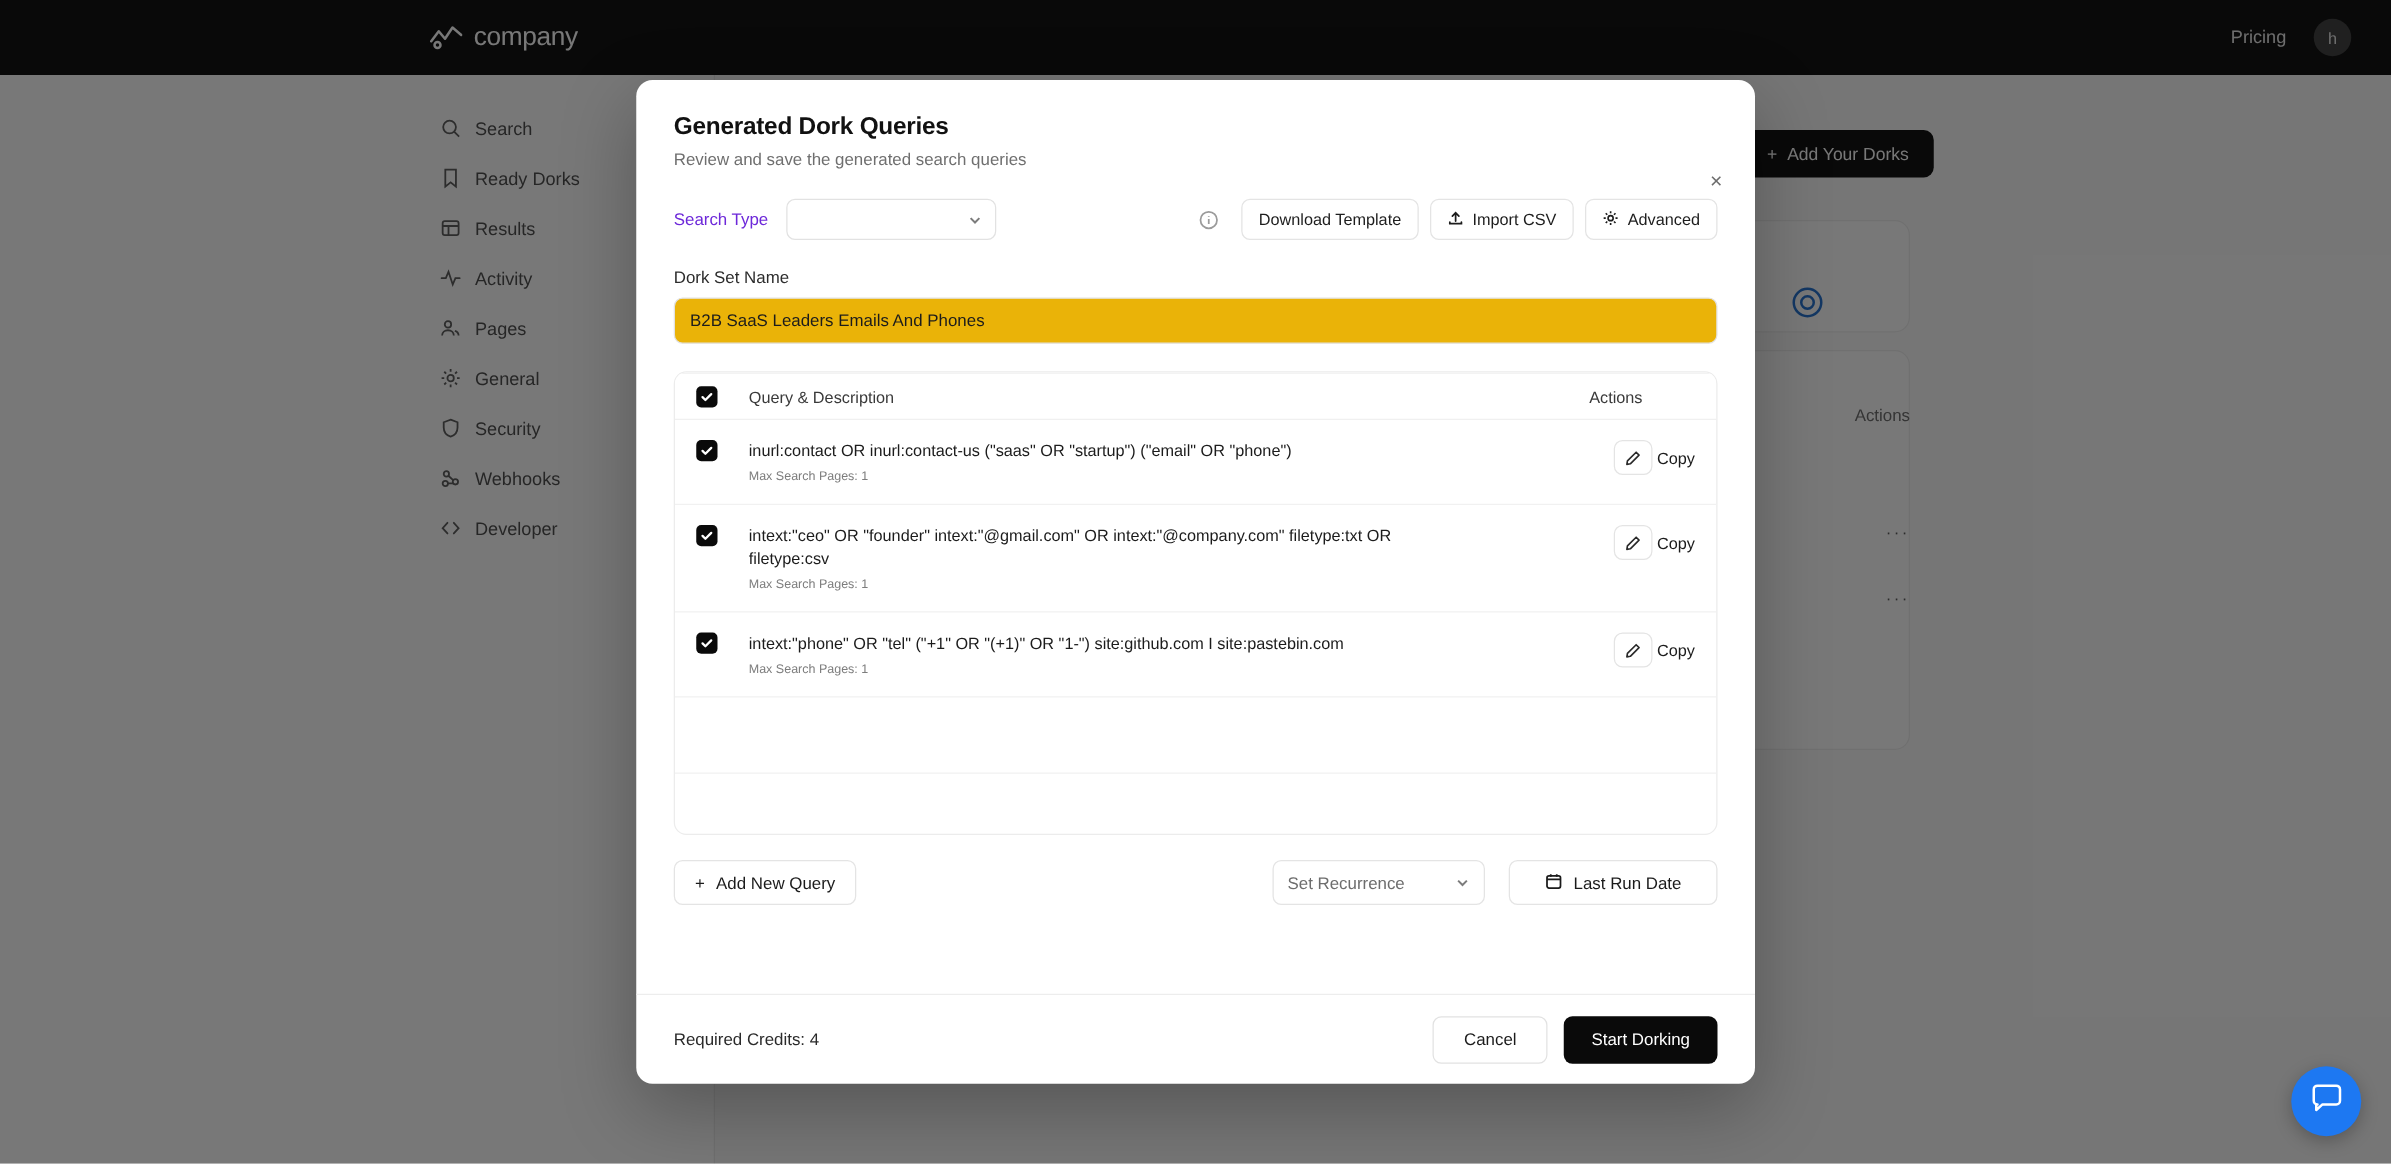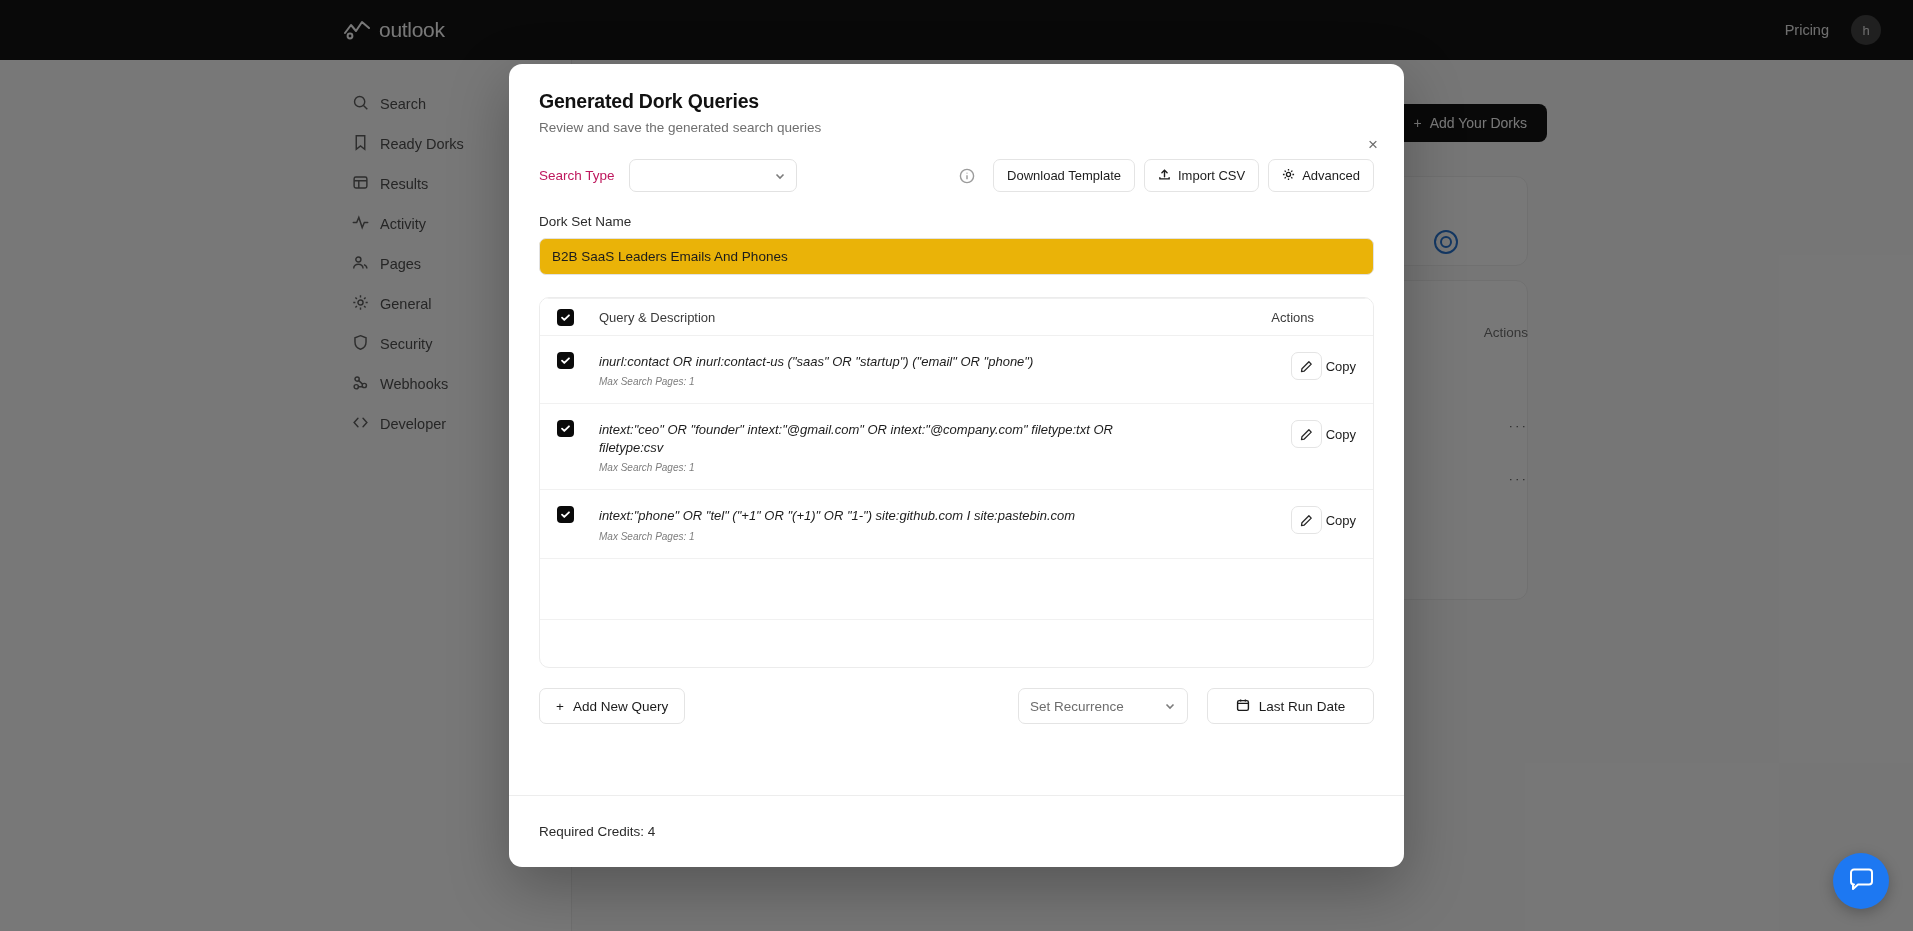--- a/index.html
+++ b/index.html
@@ -70,21 +70,21 @@
     padding: 26px 30px 0 30px;
   }
   .modal-close {
     position: absolute; top: 68px; right: 18px; width: 26px; height: 26px;
     color: #6d6d6d; font-size: 17px; display: flex; align-items: center; justify-content: center;
   }
   #modal-title { font-size: 19.5px; color: #111; font-weight: 600; letter-spacing: -0.2px; }
   #modal-sub { font-size: 13.5px; color: #6f6f6f; margin-top: 7px; }
 
   .row-controls { display: flex; align-items: center; margin-top: 24px; }
-  .lbl { font-size: 13.5px; color: #be185d; }
+  .lbl { font-size: 13.5px; color: #6d28d9; }
   .select-box {
     margin-left: 14px; width: 168px; height: 33px; border: 1px solid #e2e2e2; border-radius: 7px;
     background: #fff; display: flex; align-items: center; justify-content: space-between;
     padding: 0 10px; font-size: 13px; color: #9a9a9a;
   }
   .chev { width: 12px; height: 12px; color: #7c7c7c; }
   .info-ico { margin-left: auto; margin-right: 18px; width: 16px; height: 16px; color: #9b9b9b; }
   .ctrl-btns { display: flex; gap: 9px; }
   .btn-outline {
     border: 1px solid #e4e4e4; border-radius: 7px; background: #fff;
@@ -112,21 +112,21 @@
   }
   .cb {
     width: 17px; height: 17px; border-radius: 4px; background: #0a0a0a;
     display: flex; align-items: center; justify-content: center; flex: none;
   }
   .cb svg { width: 11px; height: 11px; color: #fff; }
   .col-q { margin-left: 25px; font-size: 13px; color: #3a3a3a; }
   .col-a { margin-left: auto; margin-right: 42px; font-size: 13px; color: #3a3a3a; }
 
   .q-row { display: flex; align-items: flex-start; padding: 16px 17px; border-bottom: 1px solid #f1f1f1; }
-  .q-text { margin-left: 25px; max-width: 565px; font-style: italic; }
+  .q-text { margin-left: 25px; max-width: 565px; }
   .q-main { font-size: 13px; color: #1c1c1c; line-height: 1.32; }
   .q-sub { font-size: 10px; color: #7d7d7d; margin-top: 6px; }
   .q-actions { margin-left: auto; display: flex; align-items: center; gap: 4px; }
   .icon-btn {
     width: 31px; height: 28px; border: 1px solid #e4e4e4; border-radius: 7px; background: #fff;
     display: flex; align-items: center; justify-content: center; color: #2a2a2a;
   }
   .icon-btn svg { width: 13px; height: 13px; }
   .copy-txt { font-size: 13px; color: #1c1c1c; }
 
@@ -173,21 +173,21 @@
 <div id="app-bg">
 
   <div id="topbar">
     <div class="brand">
       <span class="brand-logo">
         <svg viewBox="0 0 26 22" fill="none" stroke="#ffffff" stroke-width="2" stroke-linecap="round" stroke-linejoin="round">
           <path d="M1 14 L7 6 L12 12 L18 3 L25 9"></path>
           <circle cx="6" cy="17" r="2.4"></circle>
         </svg>
       </span>
-      <span class="brand-name">outlook</span>
+      <span class="brand-name">company</span>
     </div>
     <div class="top-right">
       <span class="pricing-link">Pricing</span>
       <span class="avatar">h</span>
     </div>
   </div>
 
   <div id="sidebar">
     <div class="side-item">
       <span><svg viewBox="0 0 20 20" fill="none" stroke="#5a5a5a" stroke-width="1.7">
@@ -441,20 +441,24 @@
             <rect x="1.6" y="2.6" width="10.8" height="9.8" rx="1.6"></rect>
             <path d="M1.6 5.4h10.8M4.6 1.4v2M9.4 1.4v2"></path>
           </svg>
       </span>
       <span>Last Run Date</span>
     </div>
   </div>
 
   <div class="modal-footer">
     <span class="credits">Required Credits: 4</span>
+    <span class="foot-btns">
+      <button class="btn-cancel">Cancel</button>
+      <button class="btn-start">Start Dorking</button>
+    </span>
   </div>
 </div>
 
 <div id="chat-bubble">
   <span>
     <svg viewBox="0 0 27 27" fill="none" stroke="currentColor" stroke-width="2" stroke-linejoin="round">
         <path d="M3 6.5a3 3 0 013-3h15a3 3 0 013 3v9a3 3 0 01-3 3H10l-5 4.5V18.5H6a3 3 0 01-3-3z"></path>
       </svg>
   </span>
 </div>

